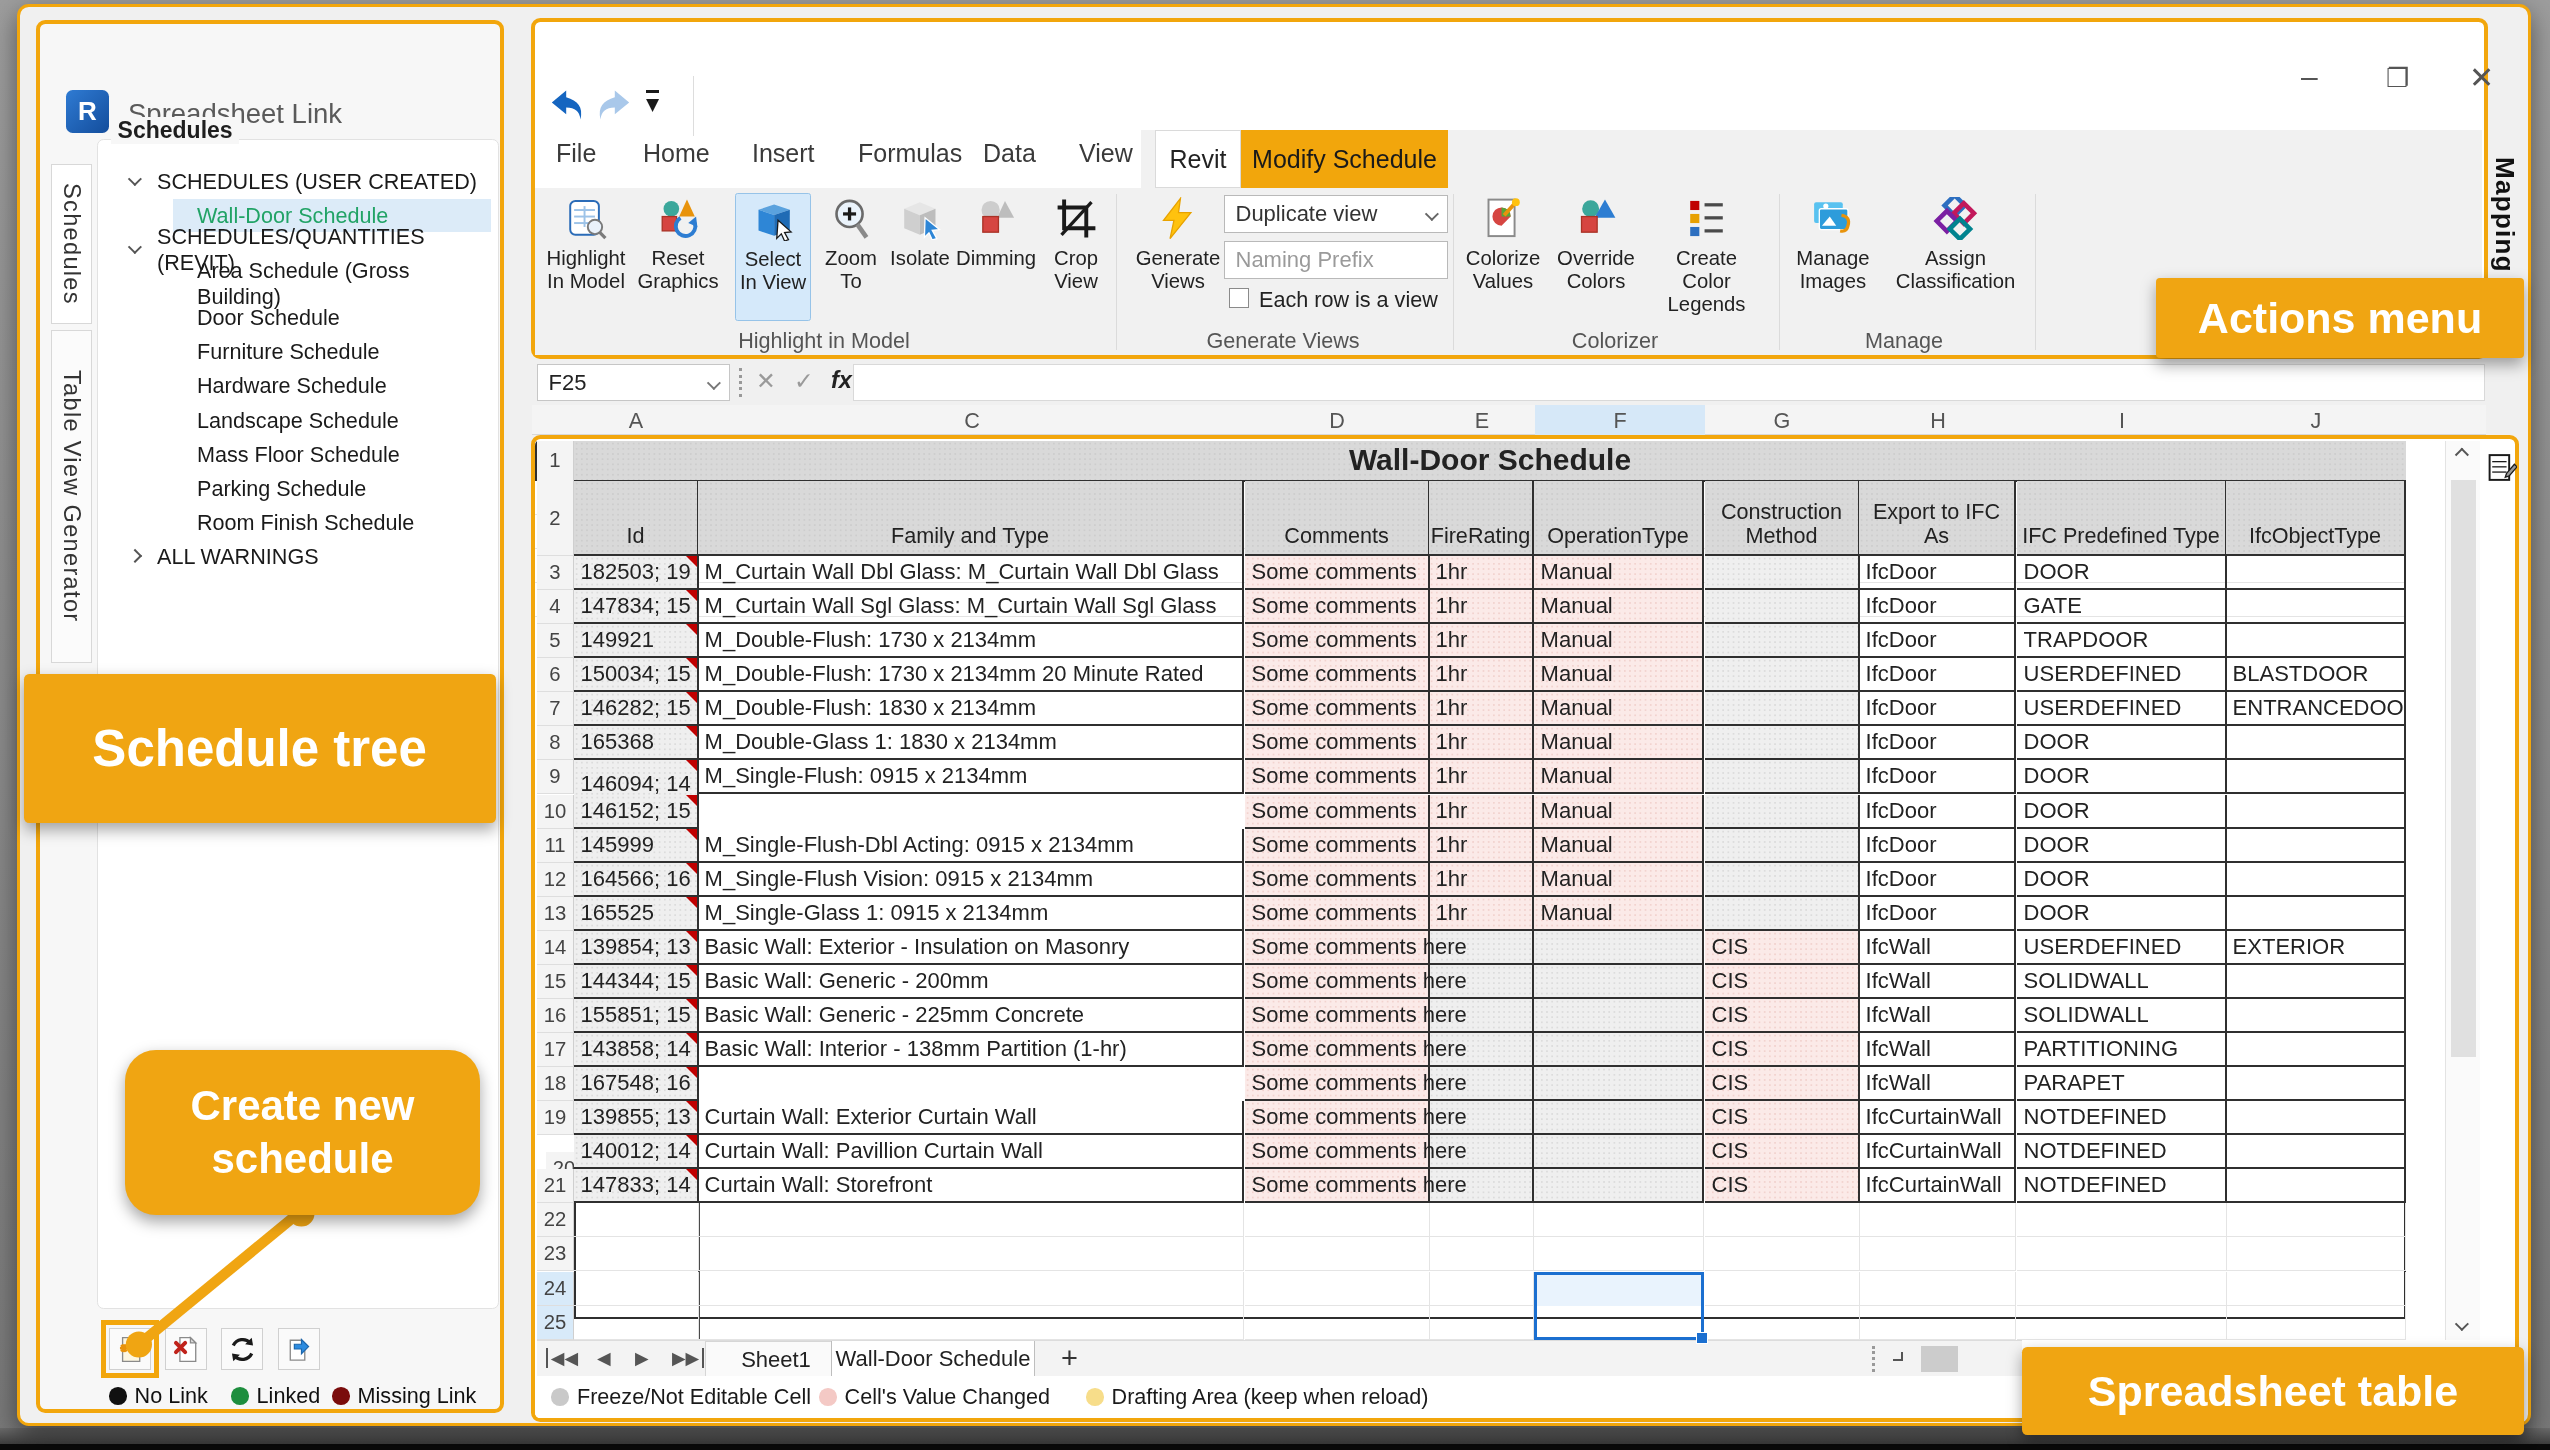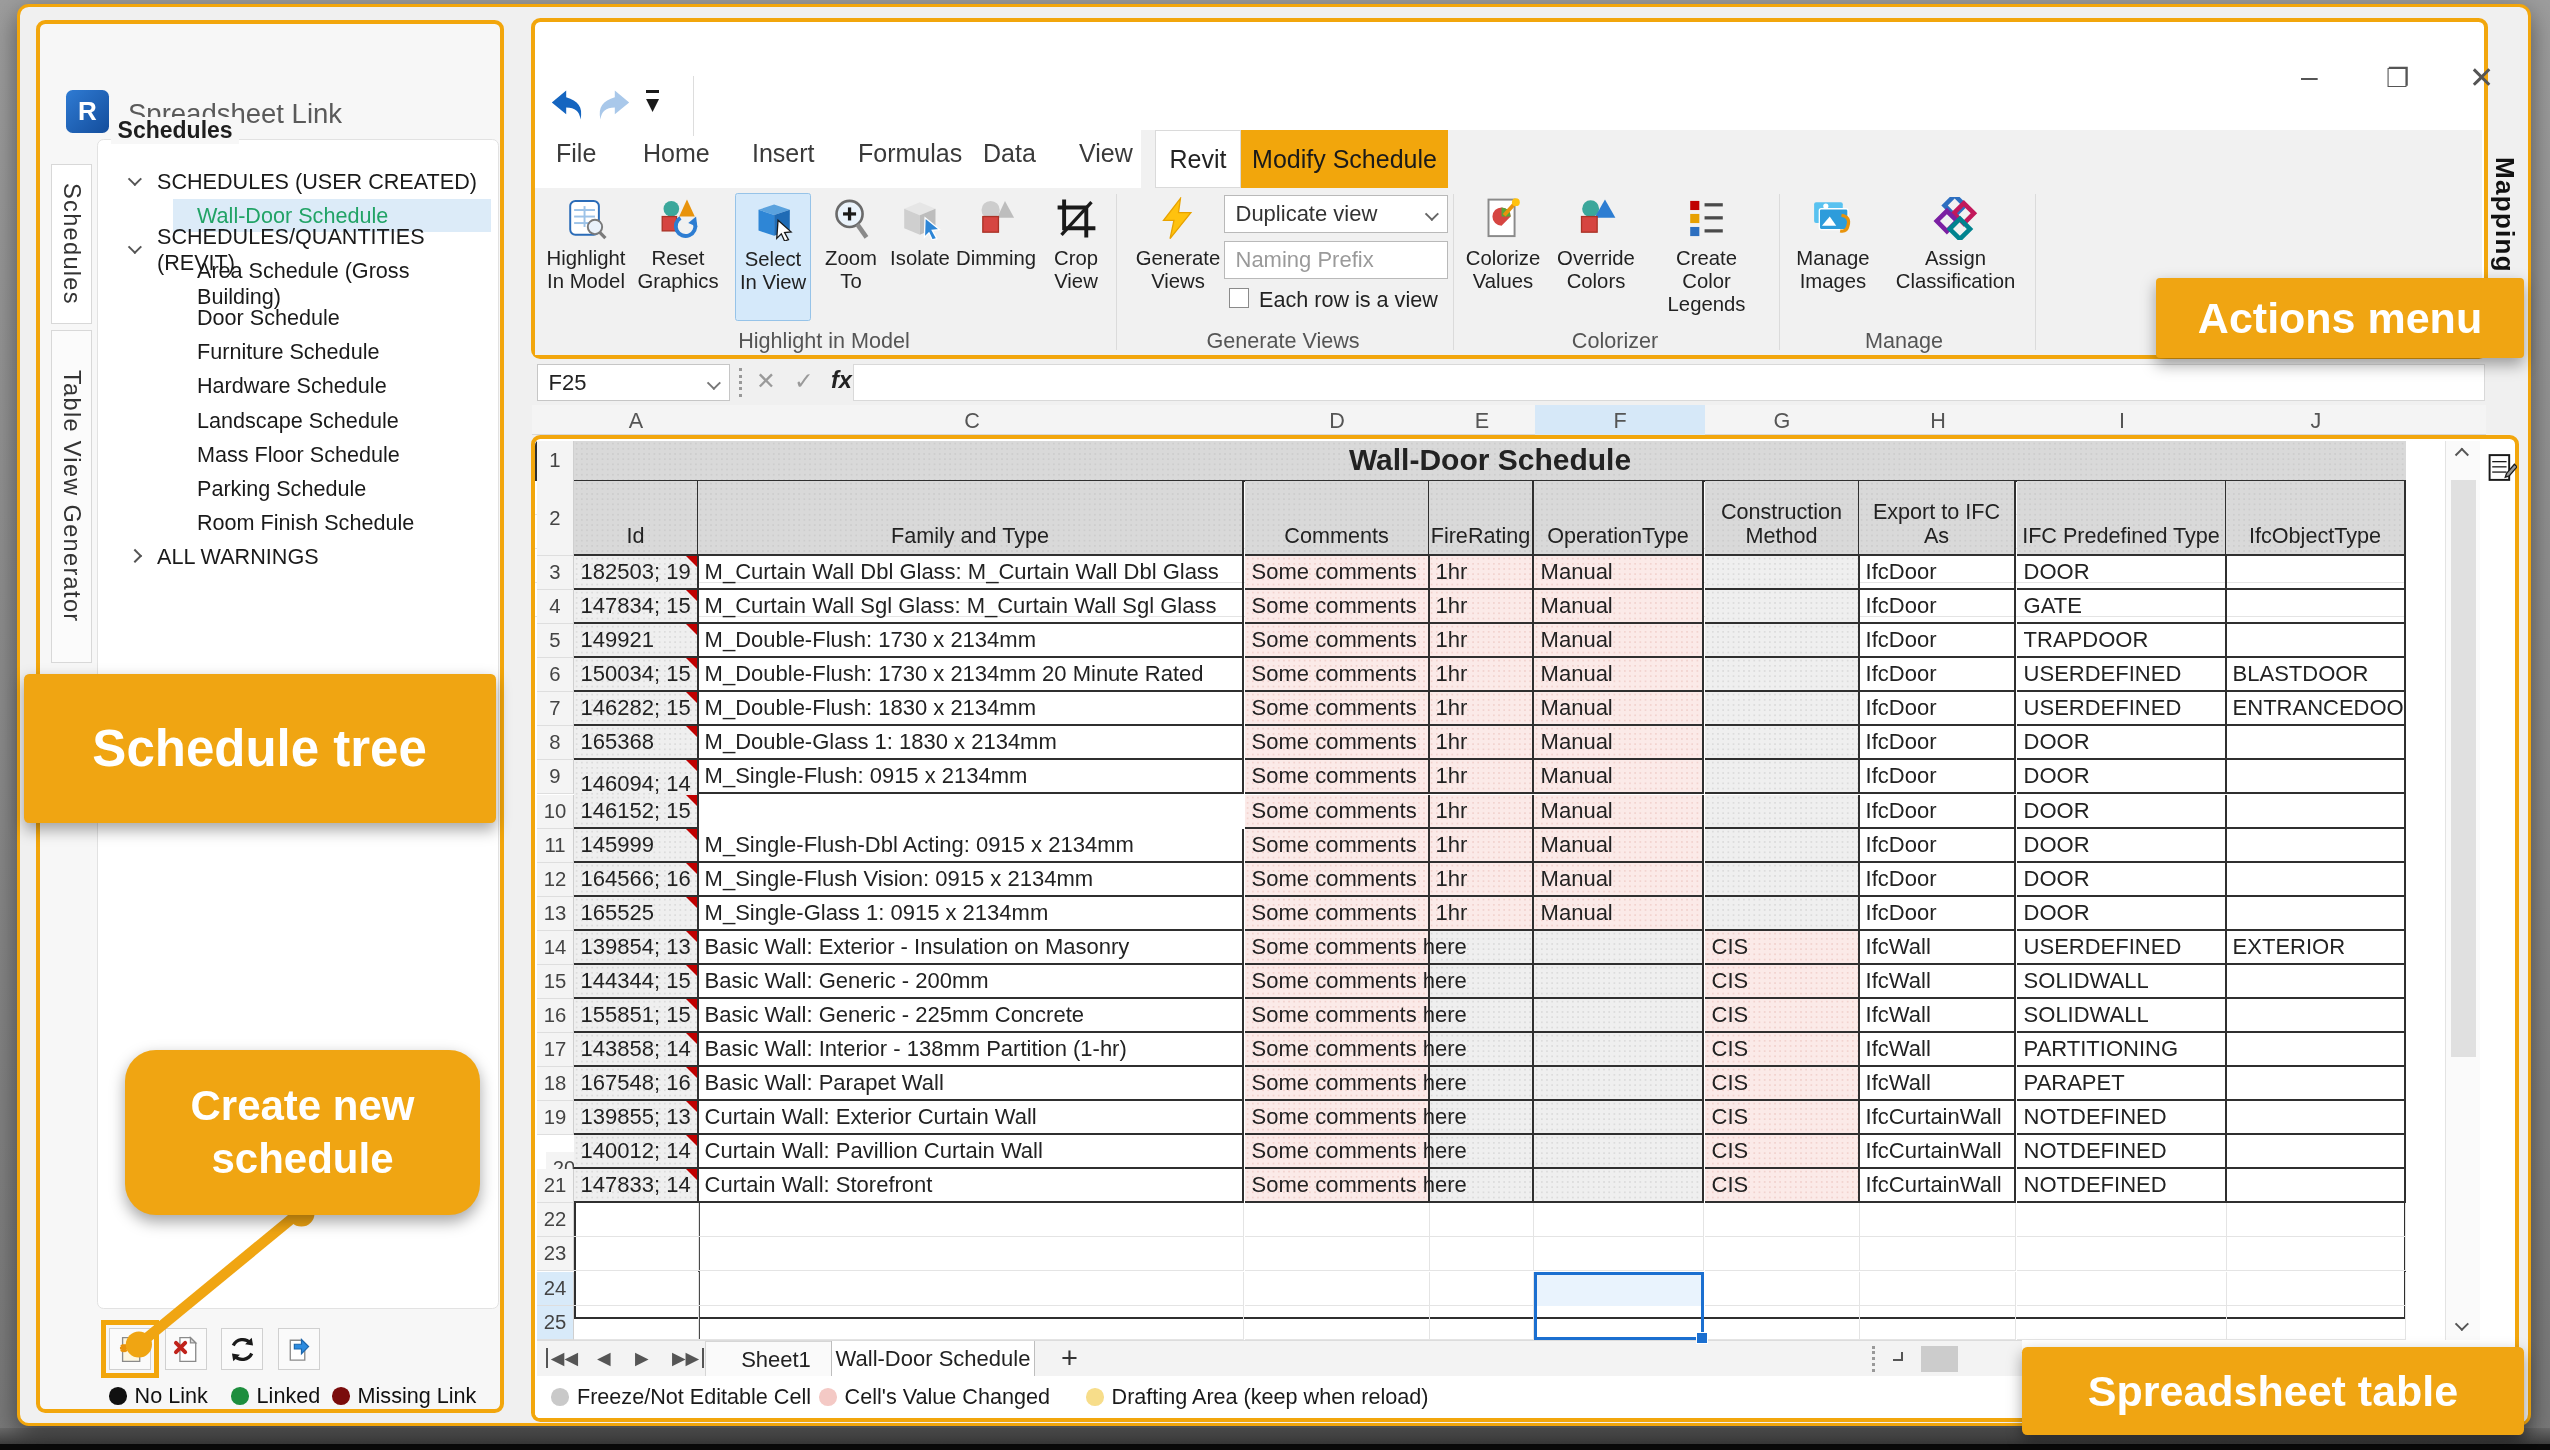--- a/index.html
+++ b/index.html
@@ -695,21 +695,20 @@
       <div class="cell sb pat-gray" style="left: 39px; top: 593px; width: 125px; height: 34px; z-index: 1;">143858; 14<span class="tri"></span></div>
       <div class="cell sb" style="left: 163px; top: 593px; width: 546px; height: 34px; z-index: 1;">Basic Wall: Interior - 138mm Partition (1-hr)</div>
       <div class="cell sb pat-pink" style="left: 710px; top: 593px; width: 185px; height: 34px; z-index: 2; overflow: visible;">Some comments here</div>
       <div class="cell sb pat-gray" style="left: 894px; top: 593px; width: 105px; height: 34px; z-index: 1;"></div>
       <div class="cell sb pat-gray" style="left: 999px; top: 593px; width: 170px; height: 34px; z-index: 1;"></div>
       <div class="cell sb pat-pink" style="left: 1170px; top: 593px; width: 155px; height: 34px; z-index: 1;">CIS</div>
       <div class="cell sb" style="left: 1324px; top: 593px; width: 157px; height: 34px; z-index: 1;">IfcWall</div>
       <div class="cell sb" style="left: 1482px; top: 593px; width: 210px; height: 34px; z-index: 1;">PARTITIONING</div>
       <div class="cell sb" style="left: 1691px; top: 593px; width: 180px; height: 34px; z-index: 1;"></div>
       <div class="cell sb pat-gray" style="left: 39px; top: 627px; width: 125px; height: 34px; z-index: 1;">167548; 16<span class="tri"></span></div>
-      <div class="cell sb" style="left: 163px; top: 627px; width: 546px; height: 34px; z-index: 1;">Basic Wall: Parapet Wall</div>
       <div class="cell sb pat-pink" style="left: 710px; top: 627px; width: 185px; height: 34px; z-index: 2; overflow: visible;">Some comments here</div>
       <div class="cell sb pat-gray" style="left: 894px; top: 627px; width: 105px; height: 34px; z-index: 1;"></div>
       <div class="cell sb pat-gray" style="left: 999px; top: 627px; width: 170px; height: 34px; z-index: 1;"></div>
       <div class="cell sb pat-pink" style="left: 1170px; top: 627px; width: 155px; height: 34px; z-index: 1;">CIS</div>
       <div class="cell sb" style="left: 1324px; top: 627px; width: 157px; height: 34px; z-index: 1;">IfcWall</div>
       <div class="cell sb" style="left: 1482px; top: 627px; width: 210px; height: 34px; z-index: 1;">PARAPET</div>
       <div class="cell sb" style="left: 1691px; top: 627px; width: 180px; height: 34px; z-index: 1;"></div>
       <div class="cell sb pat-gray" style="left: 39px; top: 661px; width: 125px; height: 34px; z-index: 1;">139855; 13<span class="tri"></span></div>
       <div class="cell sb" style="left: 163px; top: 661px; width: 546px; height: 34px; z-index: 1;">Curtain Wall: Exterior Curtain Wall</div>
       <div class="cell sb pat-pink" style="left: 710px; top: 661px; width: 185px; height: 34px; z-index: 2; overflow: visible;">Some comments here</div>

